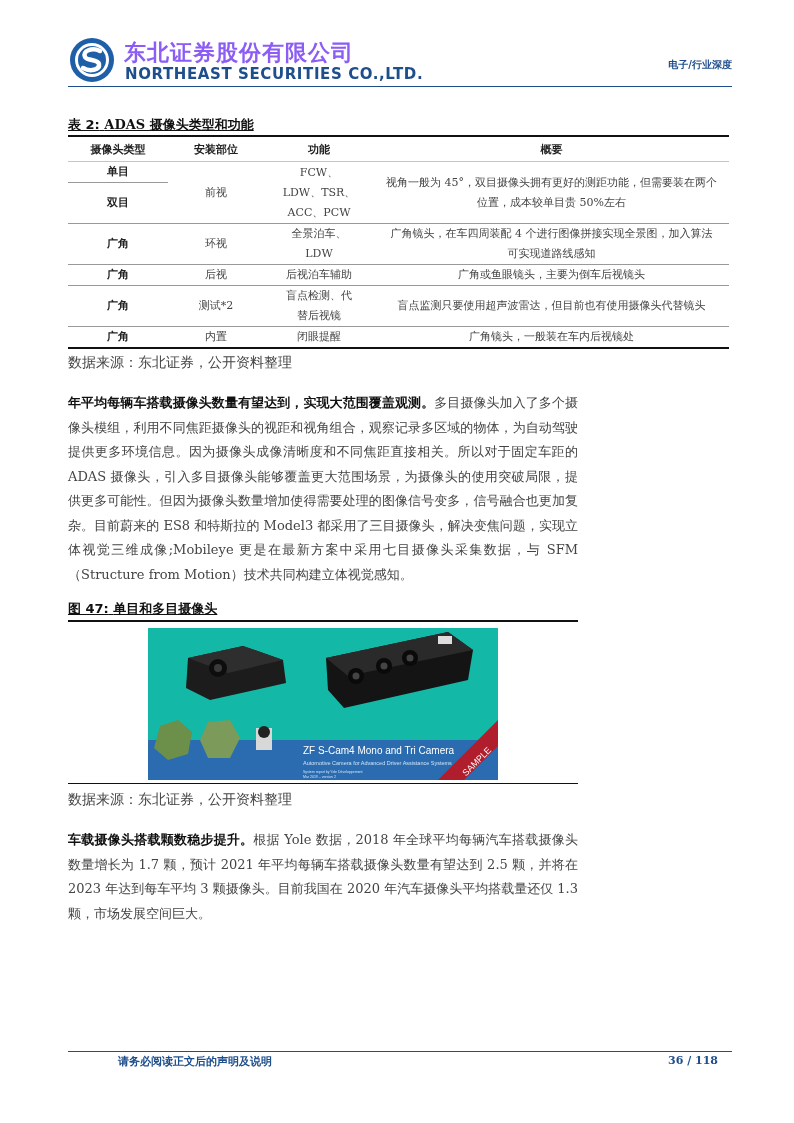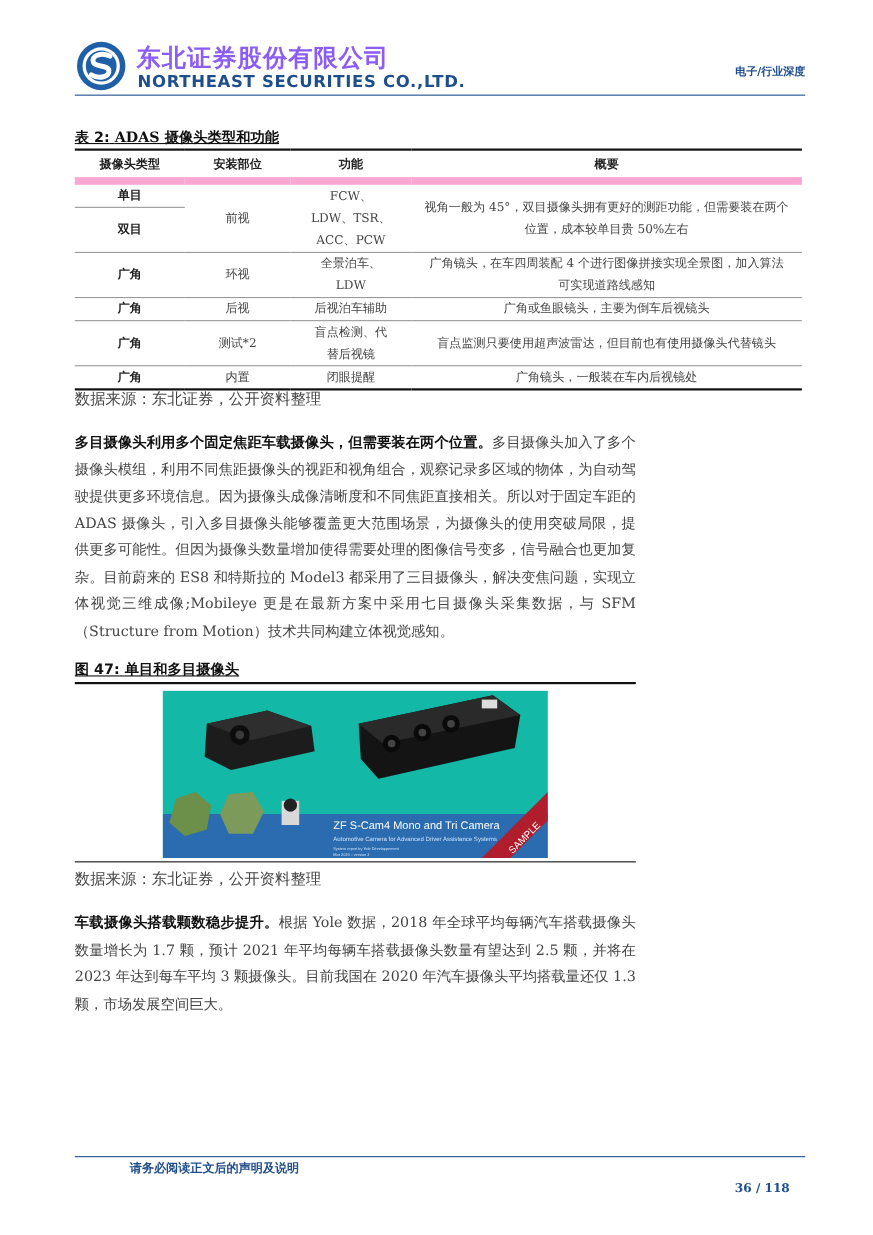--- a/index.html
+++ b/index.html
@@ -15,40 +15,40 @@
                  font-weight:bold; font-size:10px; color:#1f4e8c; }
   .header-rule { position:absolute; left:68px; top:86px; width:664px; height:1px; background:#1f4e8c; }
 
   .caption { position:absolute; left:68px; font-weight:bold; font-size:13px; color:#111;
              font-family:"DejaVu Sans","Liberation Sans",sans-serif;text-decoration:underline; }
   .caption .lat { font-family:"DejaVu Serif","Liberation Serif",serif; }
 
   table.adas { position:absolute; left:68px; top:135px; width:661px; border-collapse:collapse;
                font-size:11px; color:#444; }
   table.adas th { font-family:"DejaVu Sans","Liberation Sans",sans-serif; font-weight:bold; color:#222;
-                  font-size:11px; height:22px; border-top:2.5px solid #111; border-bottom:7px solid #f9a8d4; }
+                  font-size:11px; height:22px; border-top:2.5px solid #111; border-bottom:1px solid #f9a8d4; }
   table.adas td { text-align:center; vertical-align:middle; line-height:20px; padding:0 6px;
                   border-bottom:1px solid #999; }
   table.adas td.type { font-family:"DejaVu Sans","Liberation Sans",sans-serif; font-weight:bold; color:#222; }
   table.adas tr.last td { border-bottom:2.5px solid #111; }
 
   .source { position:absolute; left:68px; font-size:14px; color:#444; }
 
   .para { position:absolute; left:68px; width:510px; font-size:13px; line-height:24.5px; color:#444;
           text-align:justify; }
   .para b { font-family:"DejaVu Sans","Liberation Sans",sans-serif; color:#111; }
 
   .fig-rule { position:absolute; left:68px; top:620px; width:510px; height:1.5px; background:#111; }
   .figure { position:absolute; left:148px; top:628px; width:350px; height:152px; background:#14b8a6; }
   .fig-rule2 { position:absolute; left:68px; top:783px; width:510px; height:1px; background:#111; }
 
   .footer-rule { position:absolute; left:68px; top:1051px; width:664px; height:1px; background:#1f4e8c; }
   .footer-note { position:absolute; left:118px; top:1054px; font-family:"DejaVu Sans","Liberation Sans",sans-serif;
                  font-weight:bold; font-size:11px; color:#1f4e8c; }
-  .page-num { position:absolute; right:76px; top:1054px; font-weight:bold; font-size:11px; color:#1f4e8c;margin-top:20px; }
+  .page-num { position:absolute; right:76px; top:1054px; font-weight:bold; font-size:11px; color:#1f4e8c; }
 </style>
 </head>
 <body>
 
 <div class="header">
   <svg class="logo" viewBox="0 0 48 48">
     <circle cx="24" cy="24" r="22" fill="#1f5fa8"></circle>
     <circle cx="24" cy="24" r="17" fill="#ffffff"></circle>
     <circle cx="24" cy="24" r="14" fill="#1f5fa8"></circle>
     <path d="M32 15 C24 11 14 15 17 21 C19 25 30 23 31 28 C32 34 22 36 15 32" stroke="#ffffff" stroke-width="4.5" fill="none" stroke-linecap="round"></path>
@@ -112,21 +112,21 @@
       <td>内置</td>
       <td>闭眼提醒</td>
       <td>广角镜头，一般装在车内后视镜处</td>
     </tr>
   </tbody>
 </table>
 
 <div class="source" style="top:354px;">数据来源：东北证券，公开资料整理</div>
 
 <div class="para" style="top:391px;">
-  <b>多目摄像头利用多个固定焦距车载摄像头，但需要装在两个位置。</b><span>多目摄像头加入了多个摄像头模组，利用不同焦距摄像头的视距和视角组合，观察记录多区域的物体，为自动驾驶提供更多环境信息。因为摄像头成像清晰度和不同焦距直接相关。所以对于固定车距的 ADAS 摄像头，引入多目摄像头能够覆盖更大范围场景，为摄像头的使用突破局限，提供更多可能性。但因为摄像头数量增加使得需要处理的图像信号变多，信号融合也更加复杂。目前蔚来的 ES8 和特斯拉的 Model3 都采用了三目摄像头，解决变焦问题，实现立体视觉三维成像;Mobileye 更是在最新方案中采用七目摄像头采集数据，与 SFM（Structure from Motion）技术共同构建立体视觉感知。</span>
+  <b>年平均每辆车搭载摄像头数量有望达到，实现大范围覆盖观测。</b><span>多目摄像头加入了多个摄像头模组，利用不同焦距摄像头的视距和视角组合，观察记录多区域的物体，为自动驾驶提供更多环境信息。因为摄像头成像清晰度和不同焦距直接相关。所以对于固定车距的 ADAS 摄像头，引入多目摄像头能够覆盖更大范围场景，为摄像头的使用突破局限，提供更多可能性。但因为摄像头数量增加使得需要处理的图像信号变多，信号融合也更加复杂。目前蔚来的 ES8 和特斯拉的 Model3 都采用了三目摄像头，解决变焦问题，实现立体视觉三维成像;Mobileye 更是在最新方案中采用七目摄像头采集数据，与 SFM（Structure from Motion）技术共同构建立体视觉感知。</span>
 </div>
 
 <div class="caption" style="top:600px;">
   <span>图 47:</span>
   <span>单目和多目摄像头</span>
 </div>
 <div class="fig-rule"></div>
 
 <div class="figure">
   <svg width="350" height="152" viewBox="0 0 350 152">

